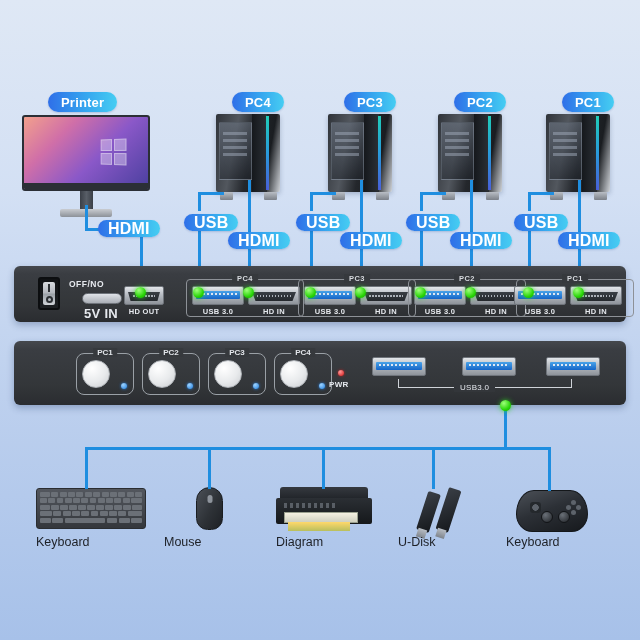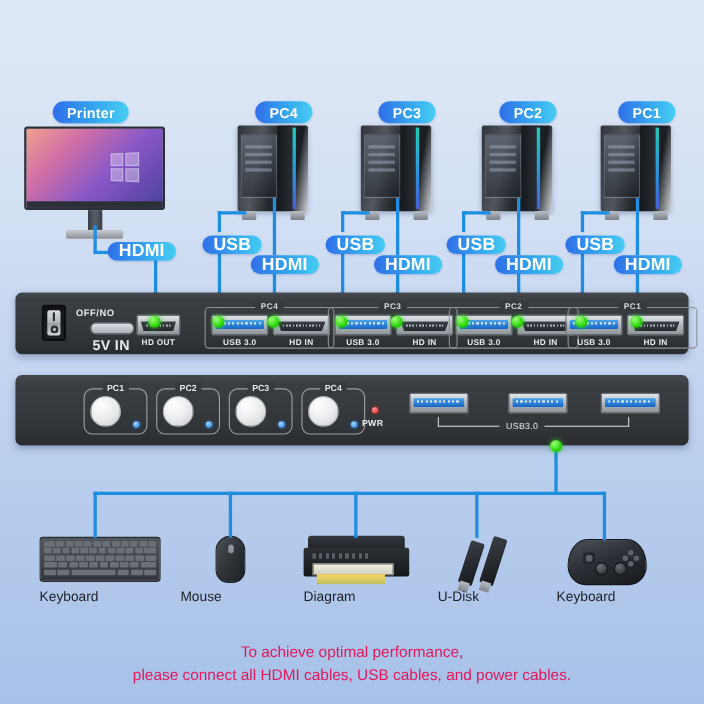--- a/index.html
+++ b/index.html
@@ -540,18 +540,14 @@
     <div class="gp-stick" style="left:42px; top:21px;"></div>
     <div class="gp-btns" style="left:50px; top:10px;">
       <b style="left:5px; top:0;"></b>
         <b style="left:0; top:5px;"></b>
       <b style="left:10px; top:5px;"></b>
         <b style="left:5px; top:10px;"></b>
     </div>
   </div>
   <div class="periph-label" style="left:506px; top:535px; width:96px;">Keyboard</div>
 
-  <div id="caption">
-    <span class="l1">To achieve optimal performance,</span>
-    <span class="l2">please connect all HDMI cables, USB cables, and power cables.</span>
-  </div>
 
 </div>
 
 </body></html>

